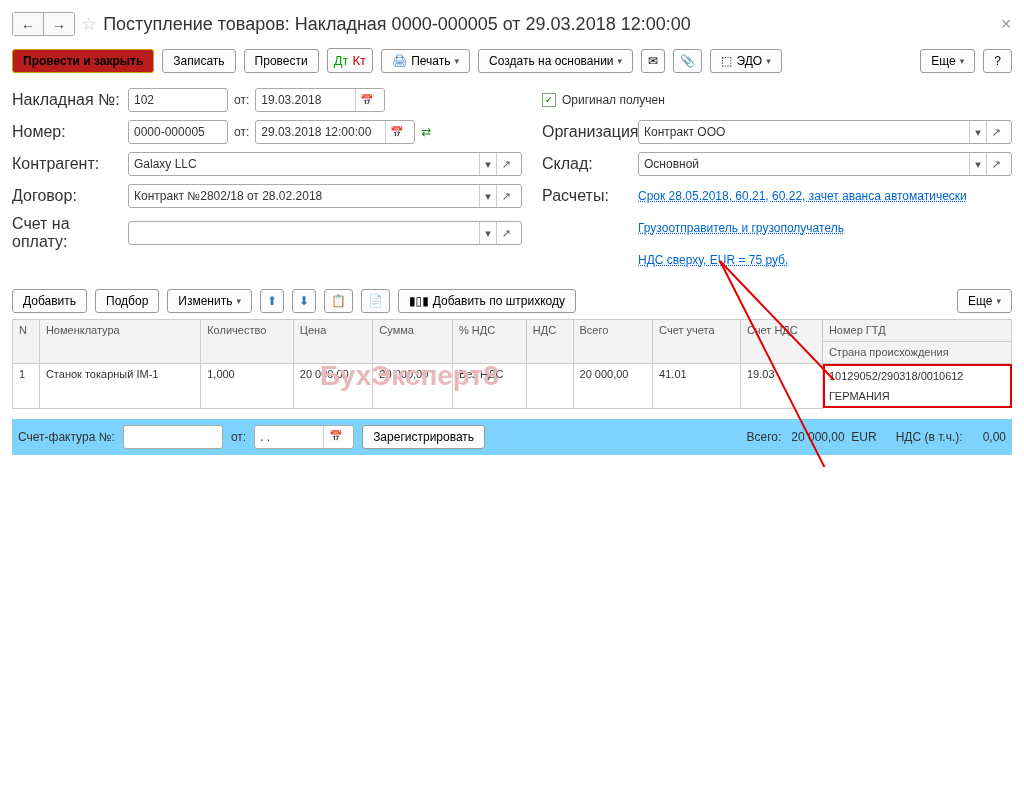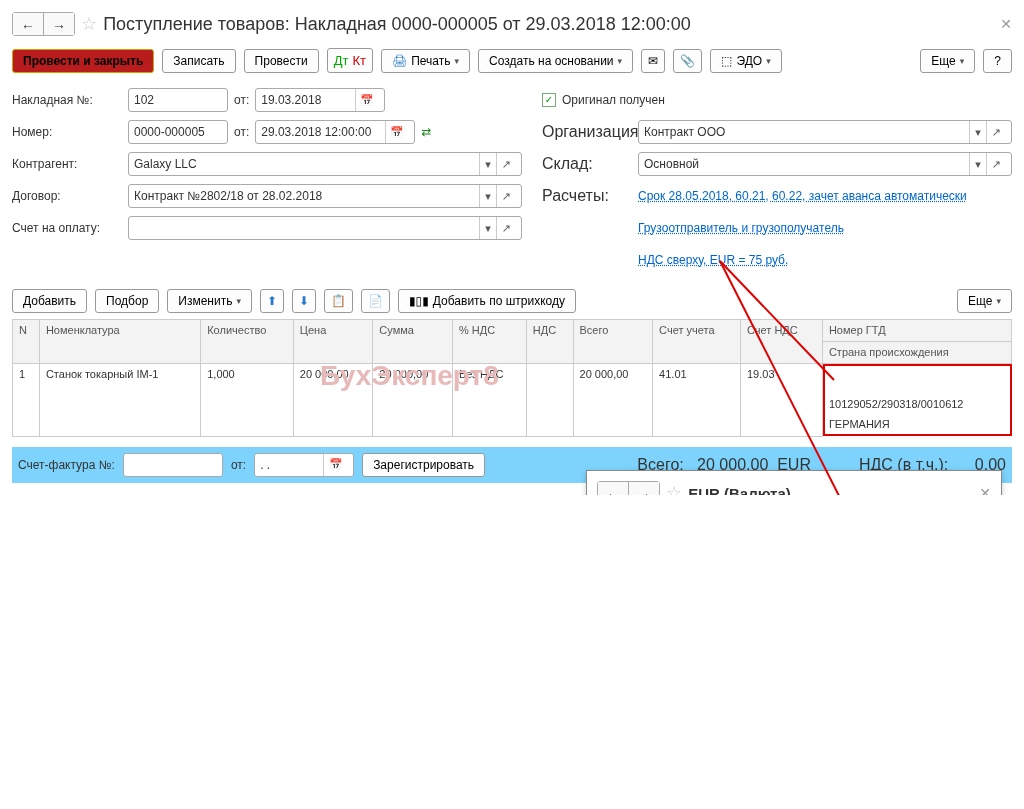--- a/index.html
+++ b/index.html
@@ -12,38 +12,38 @@
   .title { font-size: 18px; color: #333; }
   .close-x { margin-left: auto; font-size: 14px; color: #999; cursor: pointer; }
   .toolbar { display: flex; gap: 8px; align-items: center; margin-bottom: 14px; }
   .btn { border: 1px solid #999; border-radius: 3px; padding: 4px 10px; background: #fdfdfd; cursor: pointer; font-size: 12px; display: inline-flex; align-items: center; gap: 4px; }
   .btn-yellow { background: #b91c1c; border-color: #c9a800; font-weight: bold; }
   .btn-icon { padding: 4px 6px; }
   .dropdown-arrow::after { content: " ▾"; font-size: 9px; color: #555; }
   .spacer { flex: 1; }
   .form-grid { display: grid; grid-template-columns: 510px 1fr; gap: 0 20px; }
   .form-row { display: flex; align-items: center; gap: 6px; margin-bottom: 6px; min-height: 26px; }
-  .form-label { width: 110px; font-size: 12px; }
+  .form-label { width: 110px; font-size: 16px; }
   .form-label-r { width: 90px; font-size: 16px; }
   .input { border: 1px solid #aaa; border-radius: 3px; height: 24px; padding: 0 5px; background: #fff; font-size: 12px; display: flex; align-items: center; }
   .input.small { width: 100px; }
   .input.date { width: 130px; }
   .input.datetime { width: 160px; }
   .input.wide { flex: 1; }
   .input-suffix { border-left: 1px solid #ccc; padding: 0 5px; height: 100%; display: flex; align-items: center; cursor: pointer; color: #555; font-size: 11px; }
   .checkbox { width: 14px; height: 14px; border: 1px solid #7a7; background: #fff; color: #090; text-align: center; line-height: 12px; font-size: 10px; }
   .link { color: #0066cc; text-decoration: underline dotted; cursor: pointer; }
   .table-toolbar { display: flex; gap: 8px; align-items: center; margin: 10px 0 0 0; }
   table.grid { width: 100%; border-collapse: collapse; margin-top: 6px; }
   table.grid th, table.grid td { border: 1px solid #ccc; padding: 4px 6px; font-size: 11px; text-align: left; vertical-align: top; height: 22px; }
   table.grid th { background: #f3f3f3; font-weight: normal; color: #555; }
   .num-cell { text-align: right; }
   .gtd-cell { border: 2px solid #e00000; padding: 4px; }
   .footer-row { display: flex; align-items: center; gap: 8px; margin-top: 10px; background: #7dd3fc; padding: 6px; }
-  .footer-totals { display: flex; gap: 48px; font-size: 16px; margin-left: auto; padding-left: 8px; }
+  .footer-totals { display: flex; gap: 19px; font-size: 12px; margin-left: auto; padding-left: 8px; }
   .sub-window { position: absolute; top: 470px; left: 586px; width: 416px; border: 1px solid #888; background: #fff; padding: 10px; box-shadow: 0 2px 6px rgba(0,0,0,0.2); }
   .sub-title-bar { display: flex; align-items: center; gap: 6px; margin-bottom: 8px; }
   .sub-title { font-size: 15px; font-weight: bold; }
   .tabs { display: flex; gap: 2px; margin-bottom: 8px; }
   .tab { padding: 4px 10px; border: 1px solid transparent; cursor: pointer; font-size: 11px; }
   .tab.active-link { color: #0066cc; text-decoration: underline dotted; }
   .tab.active-tab { background: #eee; border: 1px solid #ccc; border-radius: 3px; }
   .section-title { font-size: 14px; color: #595047; margin-bottom: 8px; }
   .sub-toolbar { display: flex; gap: 6px; align-items: center; margin-bottom: 6px; }
   .search-input { flex: 1; border: 1px solid #aaa; border-radius: 3px; height: 24px; padding: 0 5px; color: #999; display: flex; align-items: center; font-size: 11px; }
@@ -223,21 +223,21 @@
       <td class="num-cell">1,000</td>
       <td class="num-cell">20 000,00</td>
       <td class="num-cell">20 000,00</td>
       <td>Без НДС</td>
       <td class="num-cell"></td>
       <td class="num-cell">20 000,00</td>
       <td>41.01</td>
       <td>19.03</td>
       <td rowspan="1" style="padding:0;border:none">
         <div class="gtd-cell">
-          <div style="padding-bottom:8px;margin-top:28px;">10129052/290318/0010612</div>
+          <div style="padding-bottom:8px;">10129052/290318/0010612</div>
           <div>ГЕРМАНИЯ</div>
         </div>
       </td>
     </tr>
   </tbody>
 </table>
 
 <div class="footer-row">
   <span>Счет-фактура №:</span>
   <div class="input small"></div>

